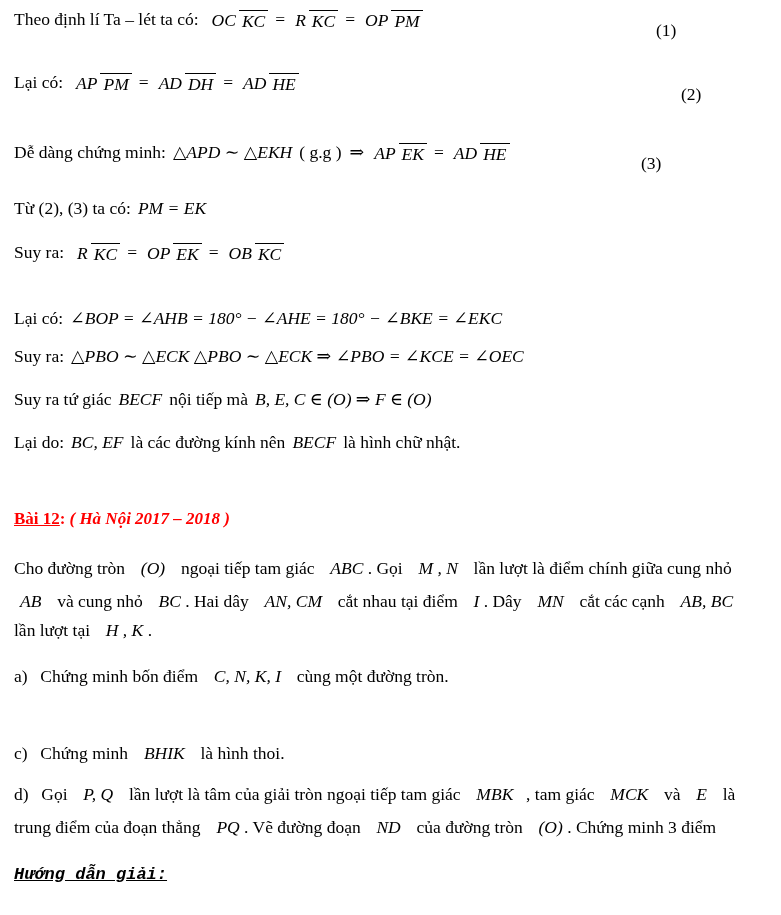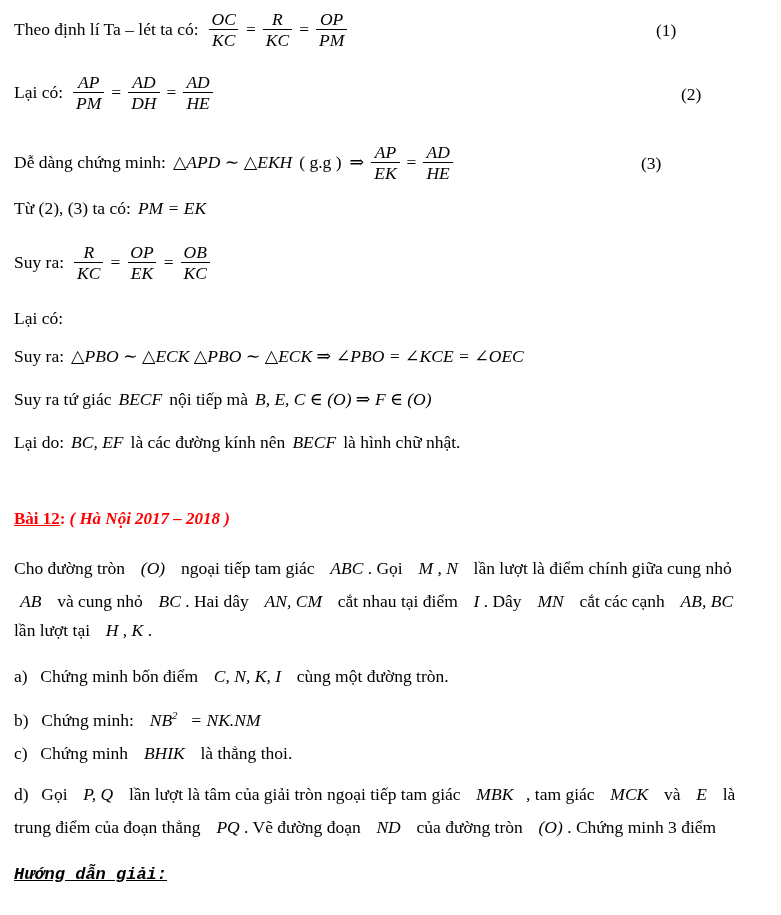--- a/index.html
+++ b/index.html
@@ -23,21 +23,21 @@
   .lbl{font-style:normal;}
   .mi{font-style:italic; font-family:"Liberation Serif","DejaVu Serif",serif;}
   .mn{font-style:normal;}
   .op{font-style:normal; padding:0 4px;}
   .sp2{display:inline-block;width:7px;}
   .sp1{display:inline-block;width:4px;}
 
   
   .frac{
     display:inline-flex;
-    flex-direction:column;
+    flex-direction:row;
     align-items:center;
     justify-content:center;
     vertical-align:middle;
     margin:0 3px;
     font-style:italic;
     line-height:1.05;
   }
   .frac .num{padding:0 3px 1px 3px;}
   .frac .den{padding:1px 3px 0 3px; border-top:1.3px solid #000;}
 
@@ -153,20 +153,21 @@
     <span class="op">=</span>
     <span class="frac">
       <span class="num">OB</span>
       <span class="den">KC</span>
     </span>
   </div>
 
   <div class="line" style="left:14px; top:310px;">
     <span class="lbl">Lại có:</span>
     <span class="sp2"></span>
+    <span class="mi">∠BOP = ∠AHB = 180° − ∠AHE = 180° − ∠BKE = ∠EKC</span>
   </div>
 
   <div class="line" style="left:14px; top:348px;">
     <span class="lbl">Suy ra:</span>
     <span class="sp2"></span>
     <span class="mi">△PBO ∼ △ECK △PBO ∼ △ECK ⇒ ∠PBO = ∠KCE = ∠OEC</span>
   </div>
 
   <div class="line" style="left:14px; top:391px;">
     <span class="lbl">Suy ra tứ giác</span>
@@ -241,38 +242,29 @@
   <div class="para" style="left:14px; top:661px;">
     <span class="lbl">a)</span>
     <span class="sp1"></span>
     <span class="lbl">Chứng minh bốn điểm</span>
     <span class="sp2"></span>
     <span class="mi">C, N, K, I</span>
     <span class="sp2"></span>
     <span class="lbl">cùng một đường tròn.</span>
   </div>
 
-  <div class="para" style="left:14px; top:700px;">
-    <span class="lbl">b)</span>
-    <span class="sp1"></span>
-    <span class="lbl">Chứng minh:</span>
-    <span class="sp2"></span>
-    <span class="mi">NB</span><span class="sup">2</span>
-    <span class="sp1"></span>
-    <span class="mi">= NK.NM</span>
-  </div>
 
   <div class="para" style="left:14px; top:738px;">
     <span class="lbl">c)</span>
     <span class="sp1"></span>
     <span class="lbl">Chứng minh</span>
     <span class="sp2"></span>
     <span class="mi">BHIK</span>
     <span class="sp2"></span>
-    <span class="lbl">là thẳng thoi.</span>
+    <span class="lbl">là hình thoi.</span>
   </div>
 
   <div class="para" style="left:14px; top:779px;">
     <span class="lbl">d)</span>
     <span class="sp1"></span>
     <span class="lbl">Gọi</span>
     <span class="sp2"></span>
     <span class="mi">P, Q</span>
     <span class="sp2"></span>
     <span class="lbl">lần lượt là tâm của giải tròn ngoại tiếp tam giác</span>

